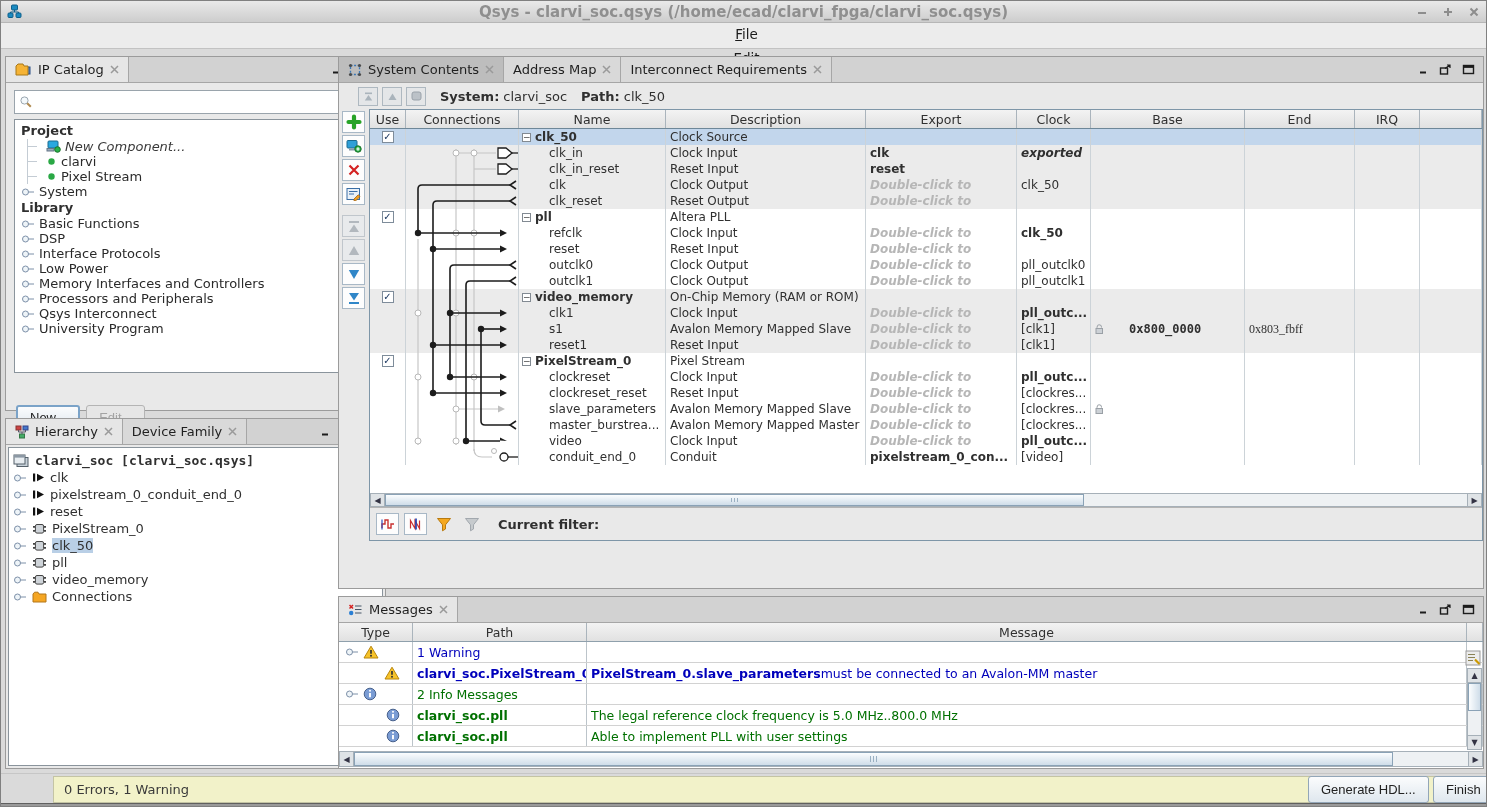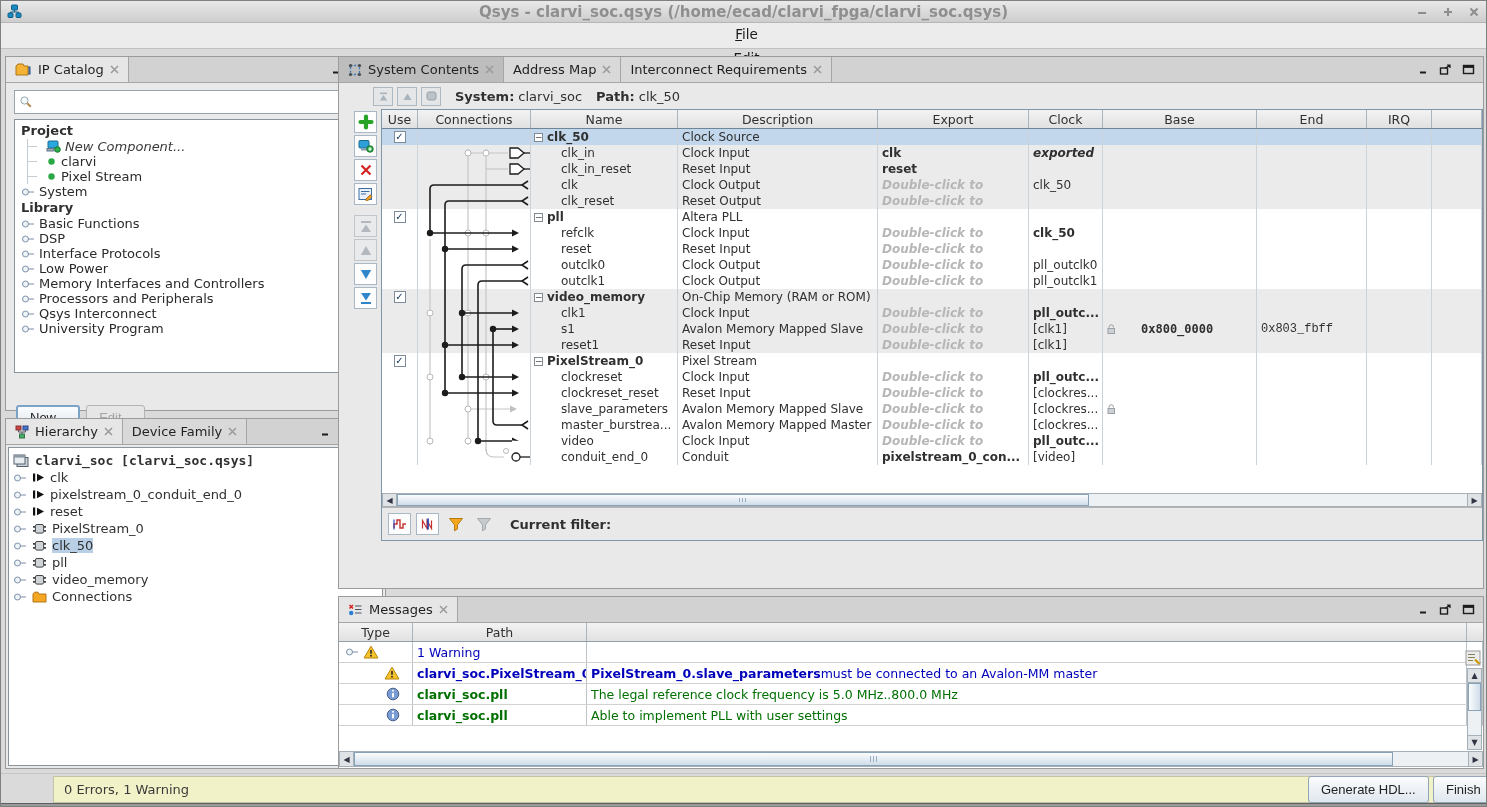--- a/index.html
+++ b/index.html
@@ -56,26 +56,26 @@
   .btn .ic { margin-right:5px; opacity:.55; }
   #add-btn { margin-left:auto;margin-top:48px; }
   
   #hier-panel { left:4px; top:417px; width:381px; height:351px; }
   #hier-tree { background:#fff; border:1px solid #8a949c; margin:2px; height:319px; padding:4px 0 0 4px; }
   .hier-row { display:flex; align-items:center; height:17px; gap:5px; font-size:13px; }
   .hier-root { font-weight:bold; font-family:"DejaVu Sans Mono","Liberation Mono",monospace; font-size:13px; }
   .hier-row .lbl.selected { background:#b9cfe6; }
   
   #sys-panel { left:337px; top:55px; width:1146px; height:533px; background:#e9e9e9; }
-  #sys-toolbar { height:26px; display:flex; align-items:center; gap:4px; padding-left:34px;
+  #sys-toolbar { height:26px; display:flex; align-items:center; gap:4px; padding-left:19px;
     font-size:13px; }
   .minibtn { width:20px; height:19px; border:1px solid #aeb8c0; background:#e4e6e8;
     display:flex; align-items:center; justify-content:center; }
   #sys-toolbar b { margin-left:10px; }
-  #sys-body { position:absolute; top:52px; bottom:47px; left:0; right:0; display:flex;margin-left:12px; }
+  #sys-body { position:absolute; top:52px; bottom:47px; left:0; right:0; display:flex; }
   #toolcol { width:30px; padding:2px 0 0 3px; display:flex; flex-direction:column; gap:2px; }
   .toolbtn { width:23px; height:22px; border:1px solid #a8b8c6; background:#fdfdfd;
     display:flex; align-items:center; justify-content:center; }
   .toolbtn.disabled { background:#e8eaec; border-color:#c0c6cc; }
   .toolgap { height:6px; }
   #tablewrap { flex:1; background:#fff; border:1px solid #7e96a8; overflow:hidden; position:relative; }
   .tgrid { display:grid; grid-template-columns:36px 113px 147px 200px 151px 74px 154px 110px 65px 1fr; }
   #sys-header { height:19px; background:linear-gradient(#f3f3f3,#e1e1e1); border-bottom:1px solid #6e8798; }
   #sys-header .hcell { display:flex; align-items:center; justify-content:center;
     font-size:12.5px; color:#303030; border-right:1px solid #aab4bc; }
@@ -92,21 +92,21 @@
     font-size:9px; line-height:7px; text-align:center; color:#444; margin:0 4px 0 3px; flex:none; }
   .gname { font-weight:bold; }
   .pname { padding-left:30px; }
   .cell-desc { padding-left:4px; }
   .cell-exp { padding-left:4px; font-weight:bold; }
   .cell-exp .dbl { color:#b6b6b6; font-style:italic; }
   .cell-clk { padding-left:4px; }
   .cell-clk.b { font-weight:bold; }
   .cell-clk.bi { font-weight:bold; font-style:italic; }
   .cell-base { padding-left:3px; gap:24px; font-family:"DejaVu Sans Mono","Liberation Mono",monospace; font-weight:bold; }
-  .cell-end { padding-left:4px; font-family:Liberation Mono, monospace; }
+  .cell-end { padding-left:4px; font-family:Liberation Serif, serif; }
   #conn-svg { position:absolute; left:36px; top:0; }
   #sys-hscroll { position:absolute; left:0; right:0; bottom:33px; height:14px; }
   .hscroll { background:#eef1f3; border:1px solid #a6b0b8; display:flex; }
   .sbtn { width:14px; height:100%; background:#dfe3e6; border-right:1px solid #a6b0b8;
     display:flex; align-items:center; justify-content:center; font-size:8px; color:#334; flex:none; }
   .sbtn.right { border-right:none; border-left:1px solid #a6b0b8; margin-left:auto; }
   .hthumb { height:100%; background:linear-gradient(#fbfdfe,#cfdde9); border:1px solid #8aa2b6;
     position:relative; }
   .hthumb::after { content:""; position:absolute; left:50%; top:3px; bottom:3px; width:7px;
     margin-left:-4px; background:repeating-linear-gradient(90deg,#9ab0c2 0 1px,transparent 1px 3px); }
@@ -1224,20 +1224,21 @@
             <rect x="1.5" y="1.5" width="10" height="8" fill="none" stroke="#1c1c1c" stroke-width="1.4"></rect>
             <rect x="1.5" y="1.5" width="10" height="2.4" fill="#1c1c1c"></rect>
           </svg>
         </span>
     </div>
   </div>
   <div id="msg-table">
     <div class="mgrid" id="msg-header">
         <div class="hcell">Type</div>
         <div class="hcell">Path</div>
+        <div class="hcell">Message</div>
         <div class="hcell"></div>
       </div>
     <div id="msg-rows">
         <div class="mrow mgrid">
           <div class="mtype">
             <span class="ic">
               <svg width="14" height="14">
                 <circle cx="4.5" cy="7" r="3" fill="#eef4f8" stroke="#7d90a8"></circle>
                 <path d="M7.5 7H13" stroke="#7d90a8"></path>
               </svg>
@@ -1266,20 +1267,42 @@
               </svg>
             </span>
           </div>
           <div class="mpath">
             <span style="color: rgb(0, 0, 187); font-weight: bold;">clarvi_soc.PixelStream_0</span>
           </div>
           <div class="mmsg">
             <span style="color: rgb(0, 0, 187); font-weight: bold;">PixelStream_0.slave_parameters</span>
             <span style="color: rgb(0, 0, 187);"> must be connected to an Avalon-MM master</span>
           </div>
+          <div></div>
+        </div>
+        <div class="mrow mgrid">
+          <div class="mtype">
+            <span class="ic">
+              <svg width="14" height="14">
+                <circle cx="4.5" cy="7" r="3" fill="#eef4f8" stroke="#7d90a8"></circle>
+                <path d="M7.5 7H13" stroke="#7d90a8"></path>
+              </svg>
+            </span>
+            <span class="ic">
+              <svg width="14" height="14">
+                <circle cx="7" cy="7" r="5.8" fill="#7a9cd4" stroke="#48618c"></circle>
+                <path d="M7 6v4.3" stroke="#fff" stroke-width="1.9"></path>
+                <circle cx="7" cy="3.8" r="1" fill="#fff"></circle>
+              </svg>
+            </span>
+          </div>
+          <div class="mpath">
+            <span style="color: rgb(0, 112, 0);">2 Info Messages</span>
+          </div>
+          <div class="mmsg"></div>
           <div></div>
         </div>
         <div class="mrow mgrid">
           <div class="mtype child">
             <span class="ic">
               <svg width="14" height="14">
                 <circle cx="7" cy="7" r="5.8" fill="#7a9cd4" stroke="#48618c"></circle>
                 <path d="M7 6v4.3" stroke="#fff" stroke-width="1.9"></path>
                 <circle cx="7" cy="3.8" r="1" fill="#fff"></circle>
               </svg>

